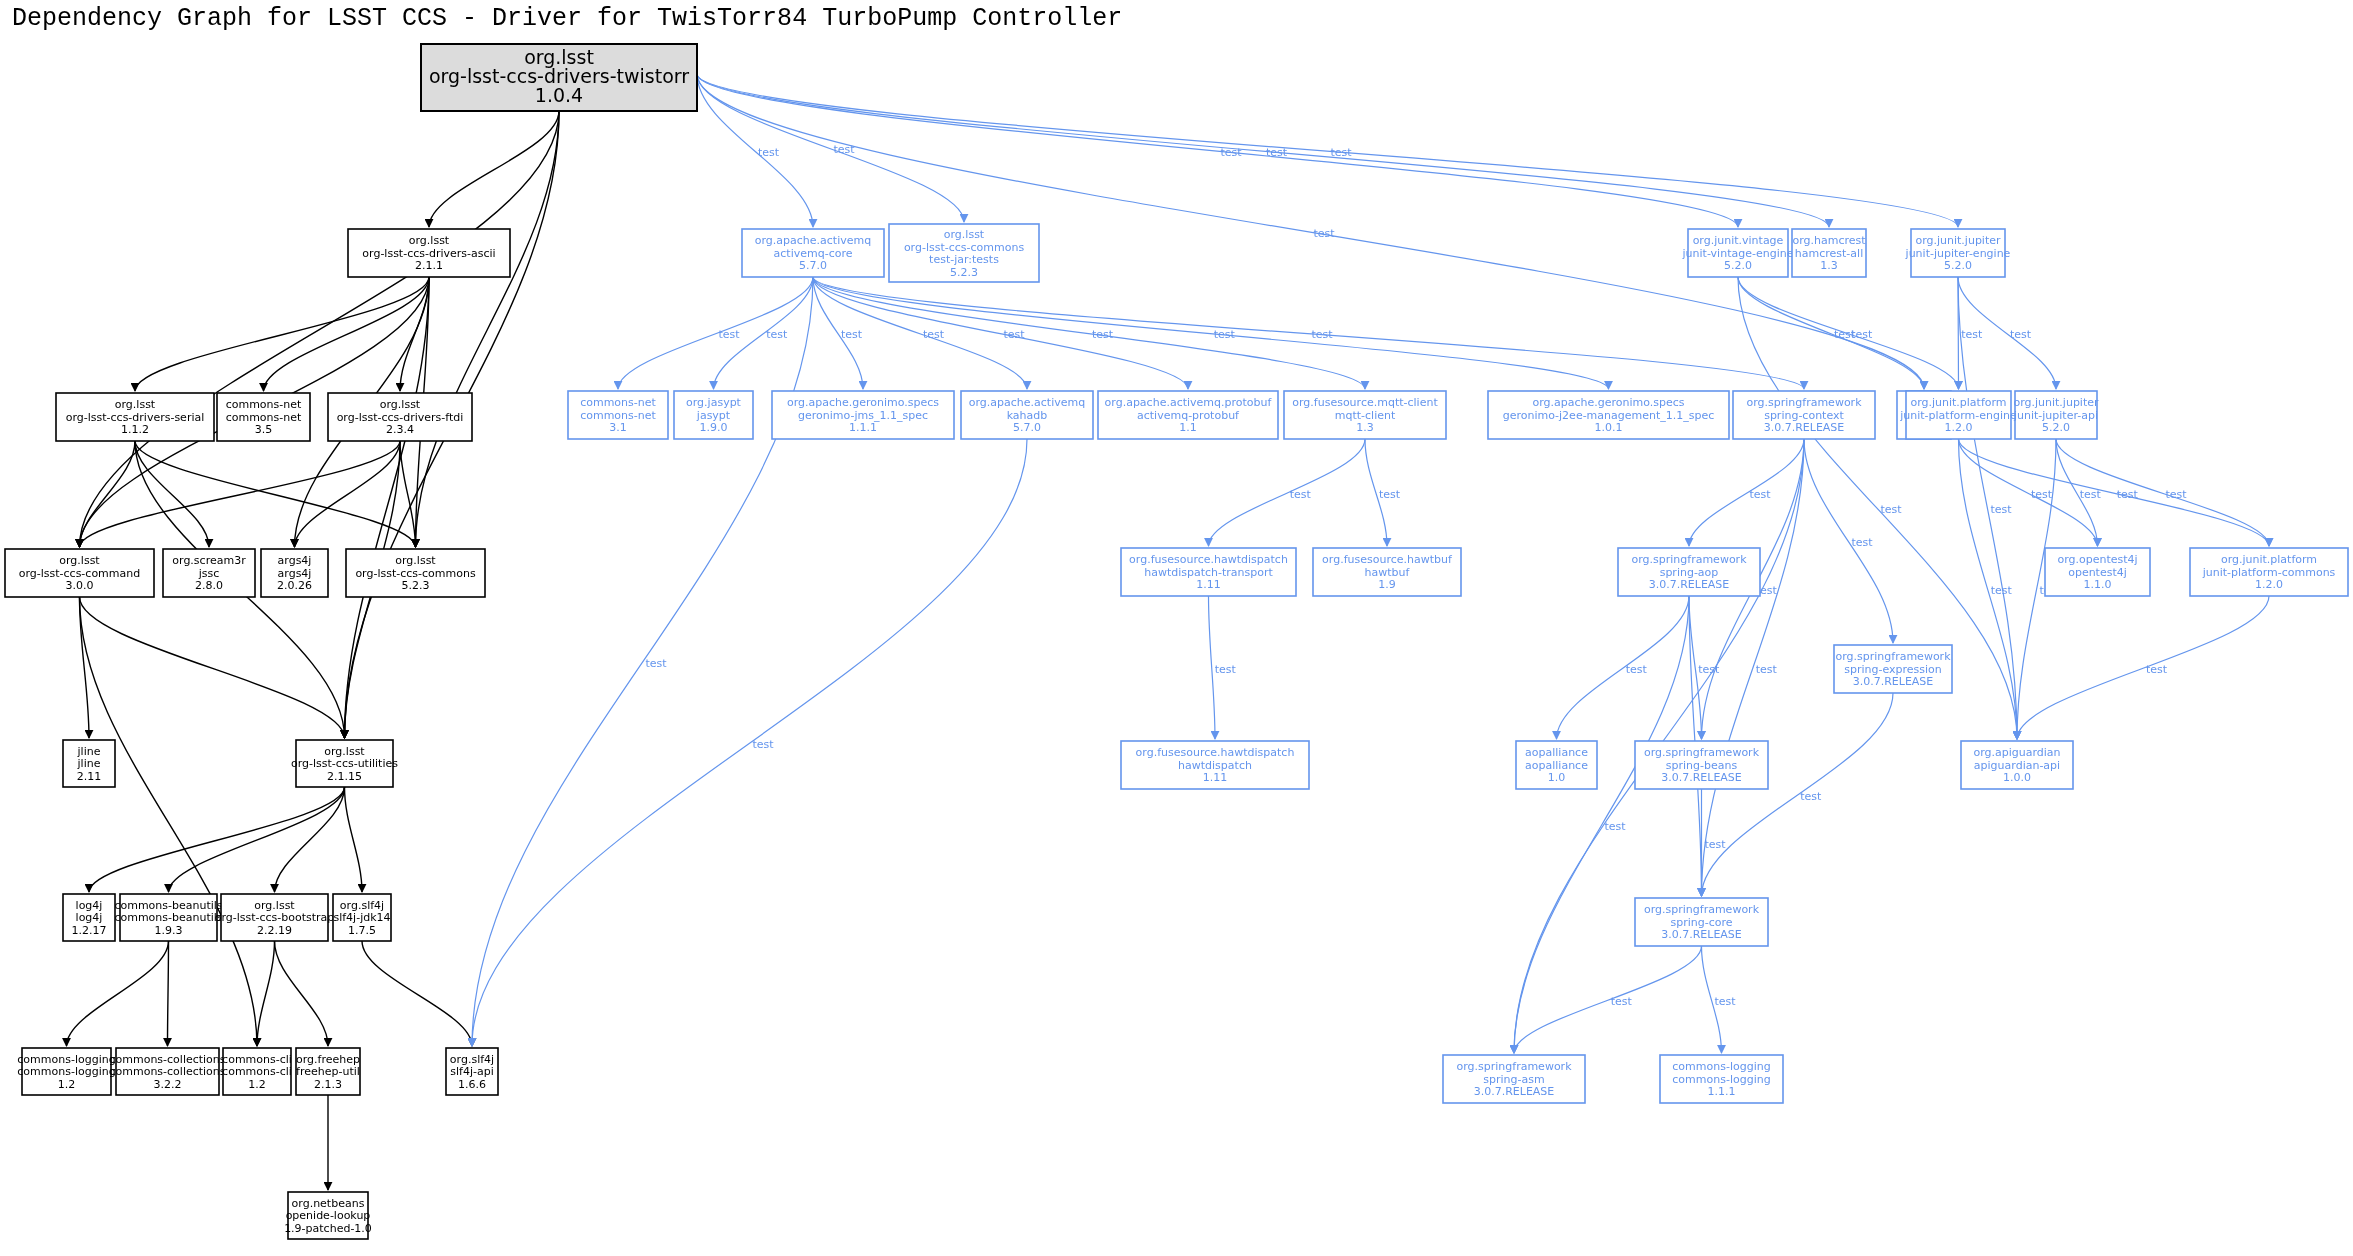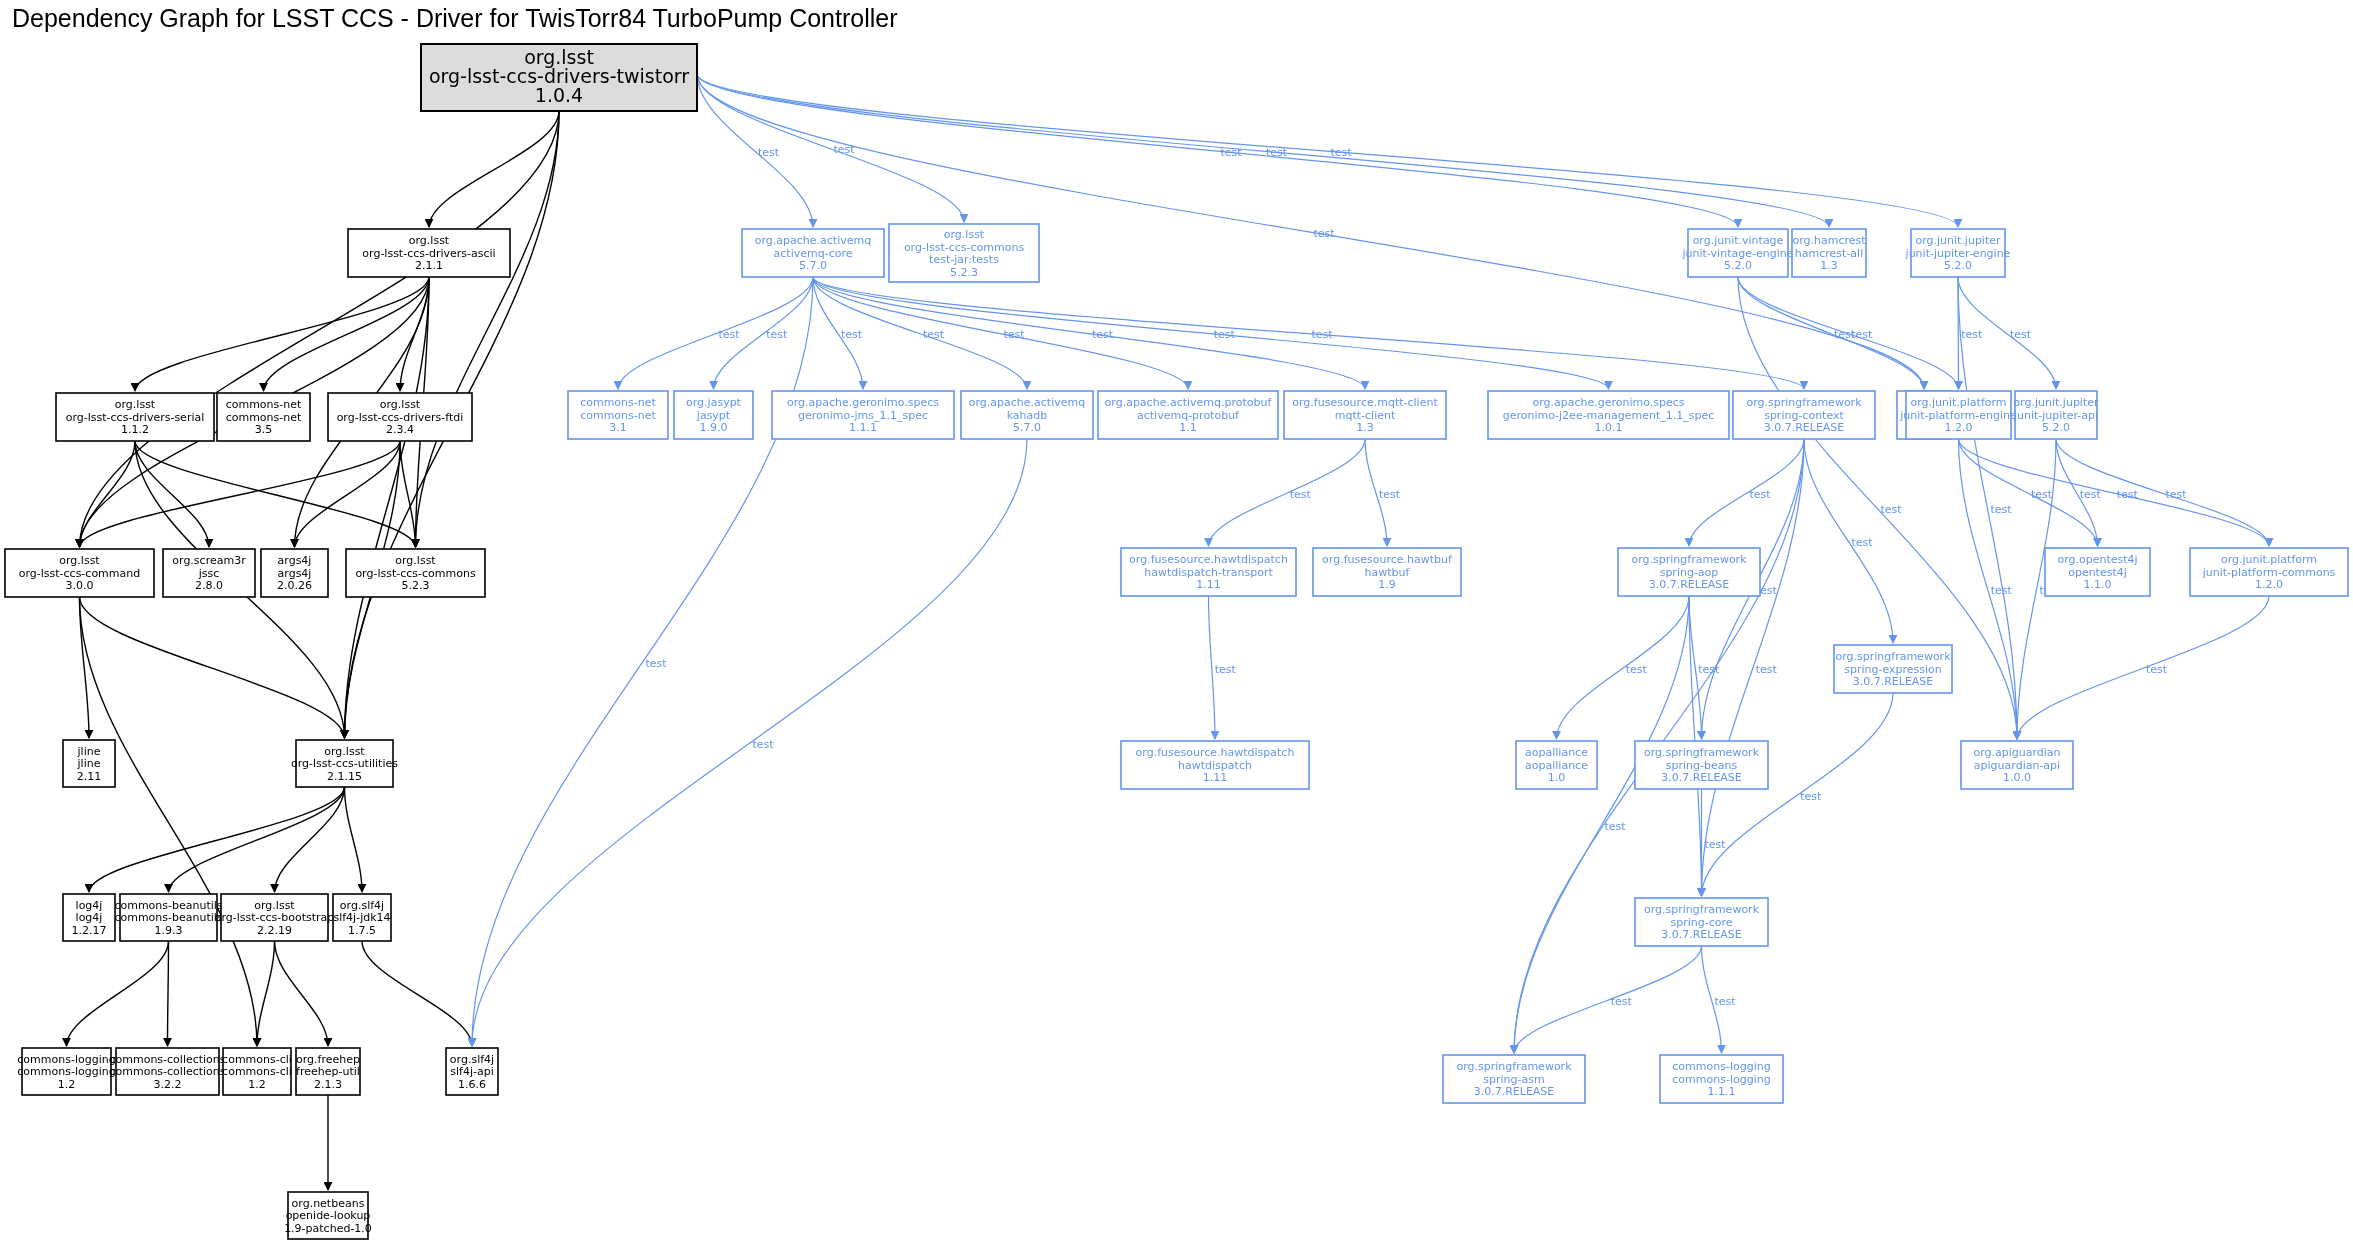--- a/index.html
+++ b/index.html
@@ -1,19 +1,19 @@
 <!DOCTYPE html>
 <html><head>
 <meta charset="utf-8">
 <style>
   html, body { margin: 0; padding: 0; background: #ffffff; }
   body { width: 2353px; height: 1256px; position: relative; overflow: hidden; }
   #graph-title {
     position: absolute; left: 12px; top: 4px;
-    font-family: Liberation Sans, sans-serif;
+    font-family: Liberation Mono, monospace;
     font-size: 25px; color: #000; white-space: nowrap;
   }
   svg#graph { position: absolute; left: 0; top: 0; }
   .node-text { font-family: "DejaVu Sans", "Liberation Sans", sans-serif; text-anchor: middle; }
   .edge-label { font-family: "DejaVu Sans", "Liberation Sans", sans-serif; font-size: 11px; }
 </style>
 </head>
 <body>
 
 <div id="graph-title">Dependency Graph for LSST CCS - Driver for TwisTorr84 TurboPump Controller</div>

